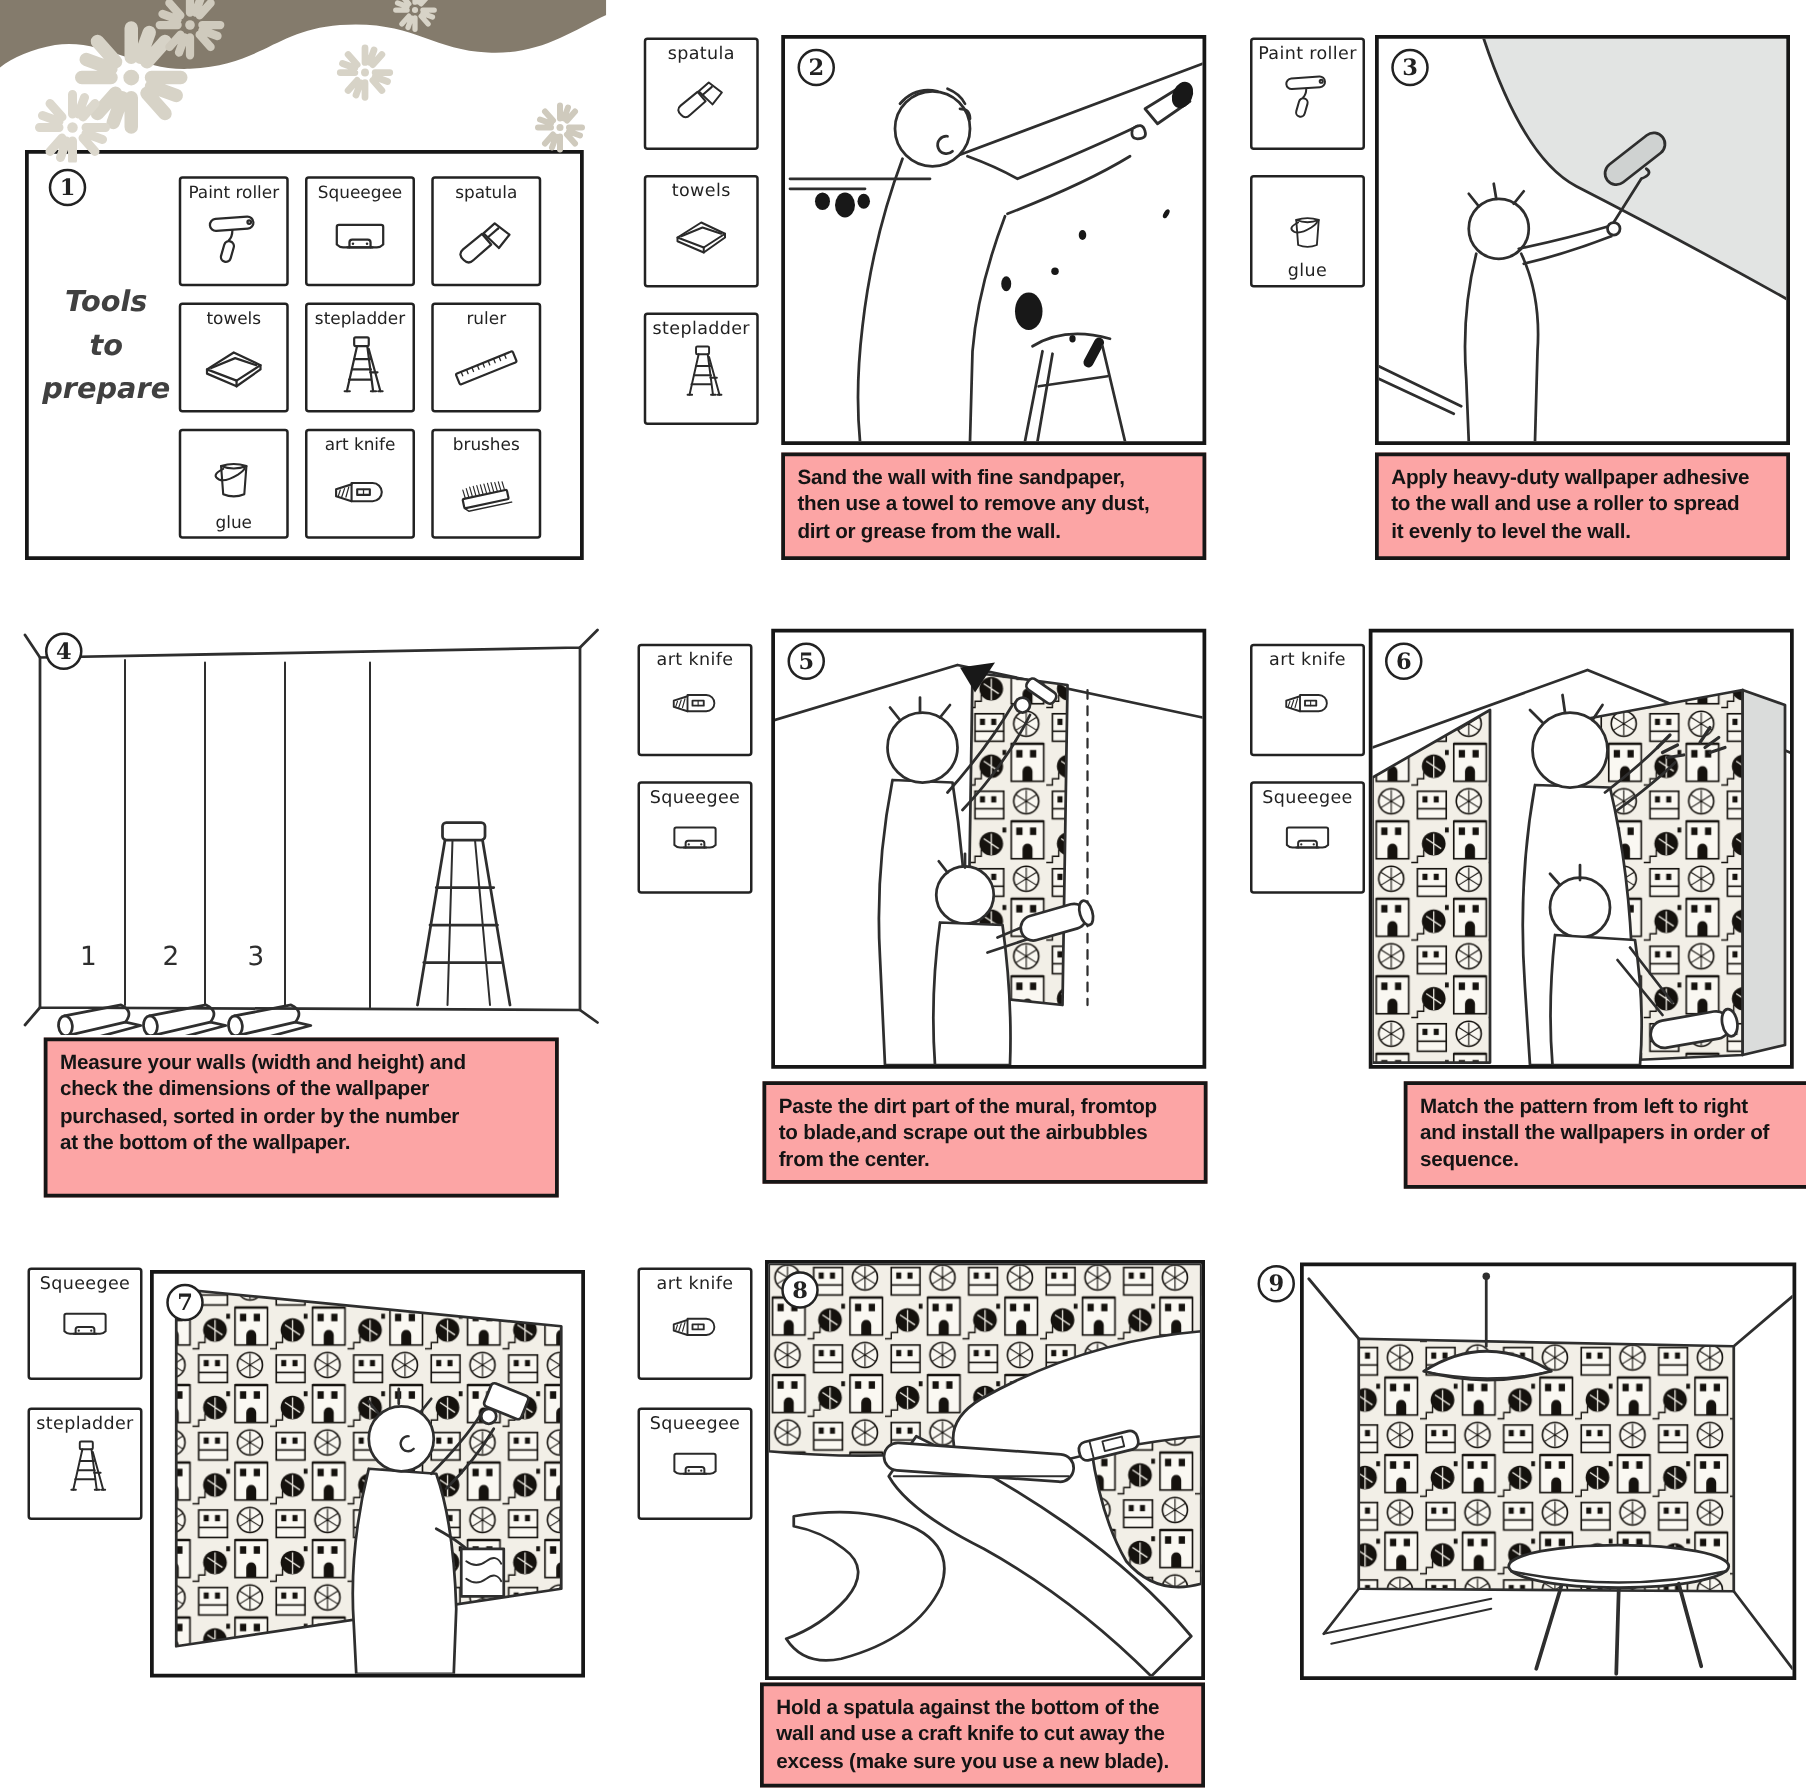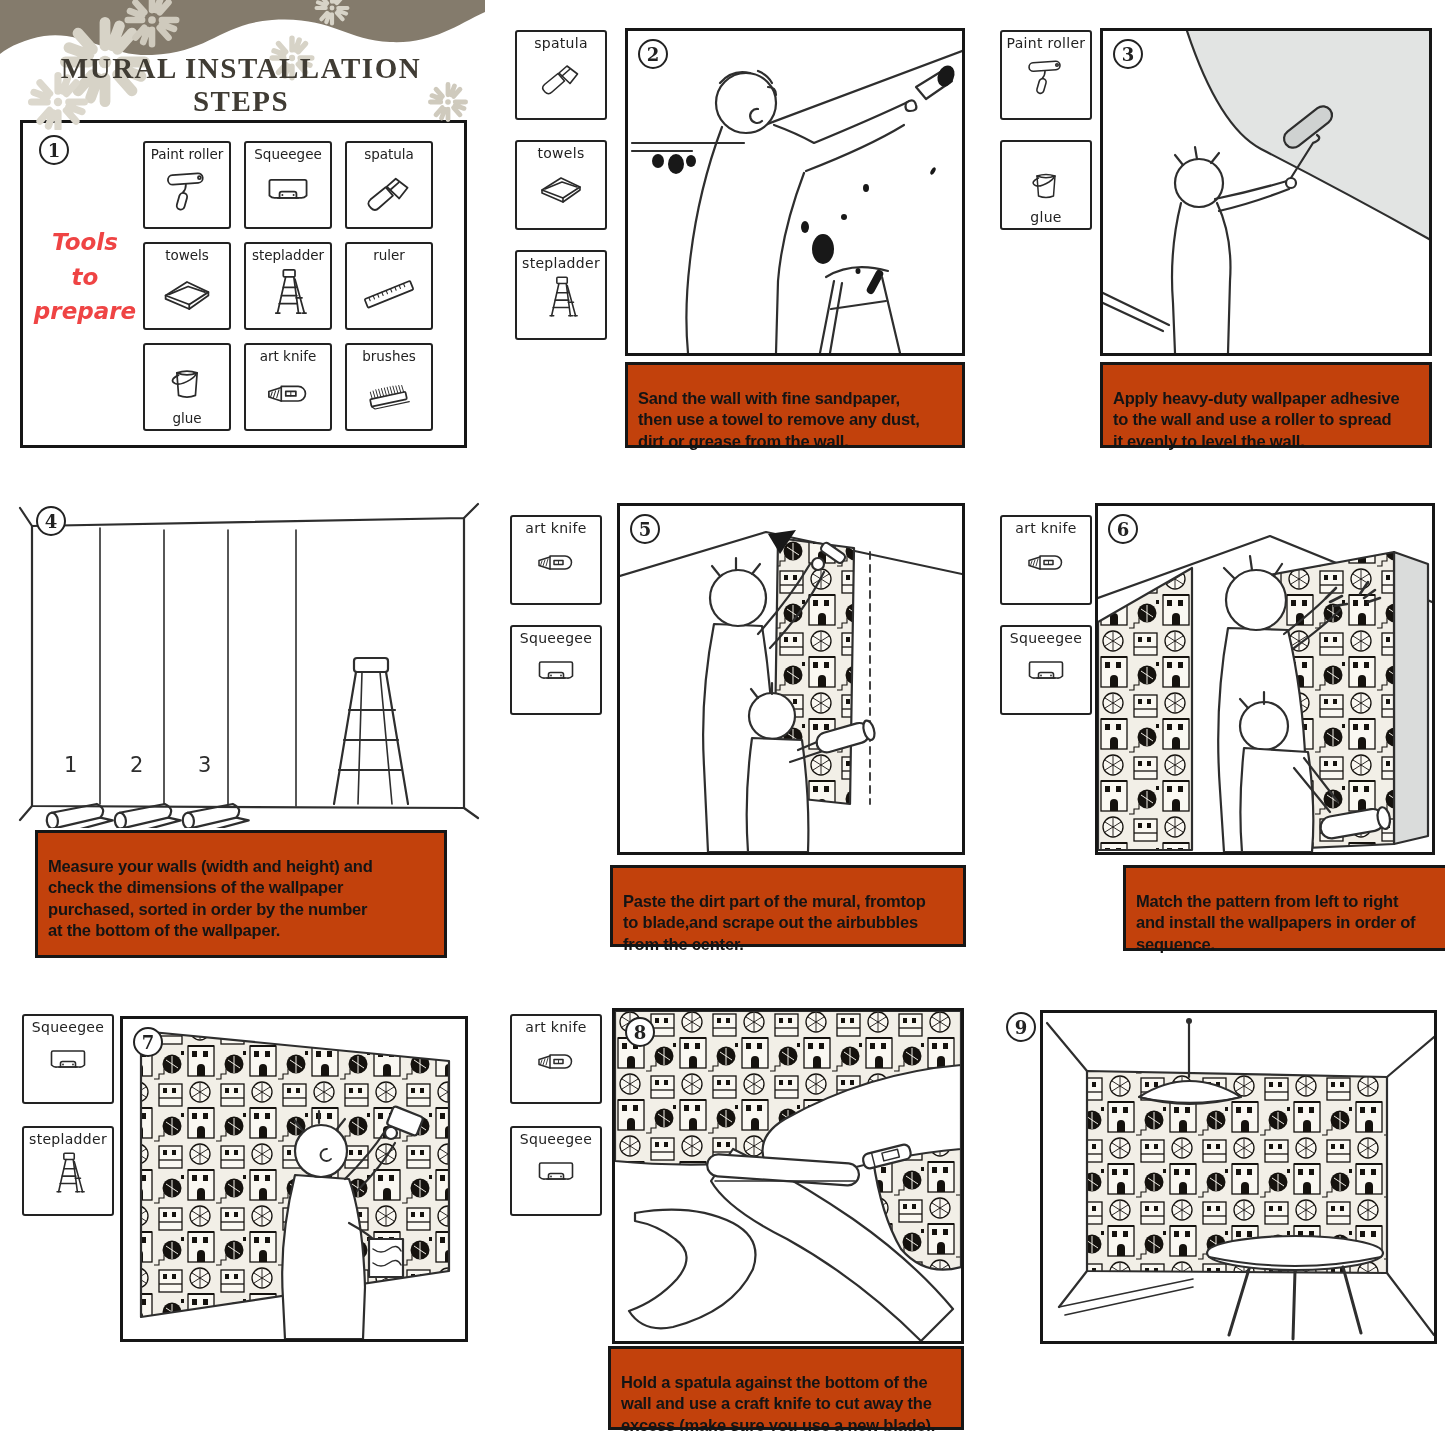--- a/index.html
+++ b/index.html
@@ -1,21 +1,21 @@
 <!DOCTYPE html>
 <html><head>
 <meta charset="utf-8">
 <style>
   html,body{margin:0;padding:0;background:#fff;}
   .canvas{position:relative;width:1445px;height:1431px;background:#fff;overflow:hidden;
           font-family:"Liberation Sans",sans-serif;color:#111;}
   .abs{position:absolute;box-sizing:border-box;}
   .illus{border:3px solid #161616;background:#fff;position:absolute;box-sizing:border-box;}
   .illus svg{display:block;width:100%;height:100%;}
-  .caption{border:3px solid #161616;background:#c2410c;padding:23px 10px;
+  .caption{border:3px solid #161616;background:#fca5a5;padding:7px 10px;
            font-weight:700;font-size:16.5px;line-height:1.3;letter-spacing:-0.2px;color:#141414;}
   .caption div{white-space:nowrap;}
   .chip{border:2.5px solid #222;border-radius:3px;background:#fff;text-align:center;padding-top:3px;}
   .chip .lbl{font-family:"DejaVu Sans",sans-serif;font-size:14px;color:#222;letter-spacing:.3px;}
   .chip svg{display:block;margin:1px auto 0;}
   .chip.lbl-bottom{display:flex;flex-direction:column;justify-content:flex-end;padding-bottom:3px;}
   .chip.lbl-bottom svg{order:0;margin:0 auto;}
   .chip.lbl-bottom .lbl{order:1;}
   .cnum{display:flex;align-items:center;justify-content:center;width:30px;height:30px;
         border:2.2px solid #222;border-radius:50%;background:#fff;
@@ -25,21 +25,21 @@
               grid-template-columns:repeat(3,88px);grid-auto-rows:88px;gap:13px;}
   .toolcell{border:2.5px solid #222;border-radius:3px;background:#fff;text-align:center;
             box-sizing:border-box;padding-top:3px;}
   .toolcell .lbl{font-family:"DejaVu Sans",sans-serif;font-size:13.5px;color:#222;}
   .toolcell svg{display:block;margin:1px auto 0;}
   .toolcell.lbl-bottom{display:flex;flex-direction:column;justify-content:flex-end;padding-bottom:3px;}
   .toolcell.lbl-bottom svg{order:0;margin:0 auto;}
   .toolcell.lbl-bottom .lbl{order:1;}
   .tools-title{position:absolute;left:6px;top:102px;width:112px;text-align:center;
                font-family:"DejaVu Sans",sans-serif;font-style:italic;font-weight:700;
-               font-size:23px;color:#ef4444;line-height:1.5;}
+               font-size:23px;color:#404040;line-height:1.5;}
   .header-title{position:absolute;left:12px;top:52px;width:458px;text-align:center;
                 font-family:"Liberation Serif",serif;font-weight:700;font-size:29px;
                 letter-spacing:1.5px;color:#403c34;z-index:2;}
 </style>
 </head>
 <body>
 
 <div class="canvas">
 
   <svg width="0" height="0" style="position:absolute" aria-hidden="true">
@@ -158,21 +158,20 @@
     <g style="color:#d7d3c7">
         <use href="#fl" transform="translate(292,58) scale(0.9)"></use>
       </g>
     <g style="color:#cfcabd">
         <use href="#fl" transform="translate(448,102) scale(0.8)"></use>
       </g>
     <g style="color:#d7d3c7">
         <use href="#fl" transform="translate(332,8) scale(0.7)"></use>
       </g>
   </svg>
-  <div class="header-title">MURAL INSTALLATION STEPS</div>
 
   <div class="bigbox" style="left:20px;top:120px;width:447px;height:328px">
     <div class="abs cnum" style="left:16px;top:12px">1</div>
     <div class="tools-title">
       <div>Tools</div>
       <div>to</div>
       <div>prepare</div>
     </div>
     <div class="tools-grid">
       <div class="toolcell">

